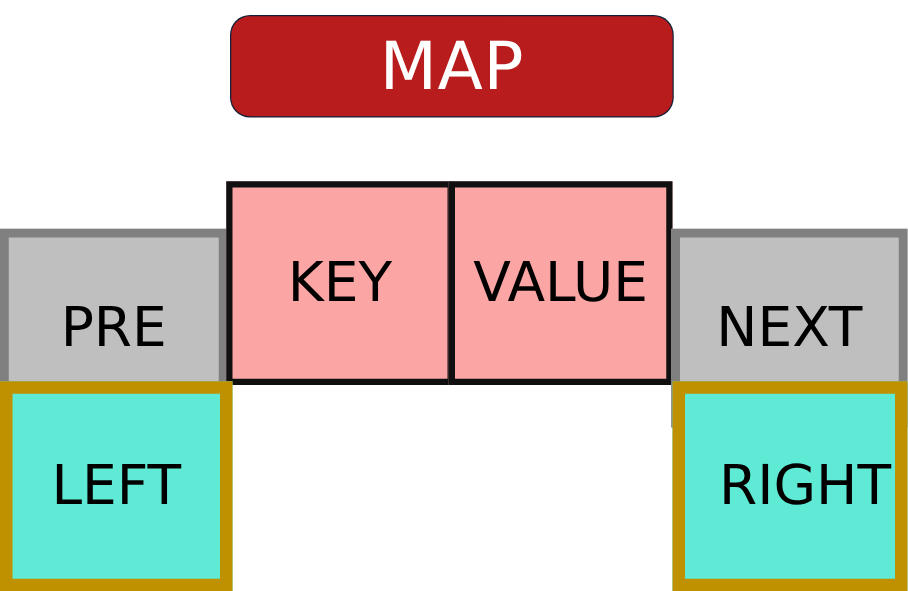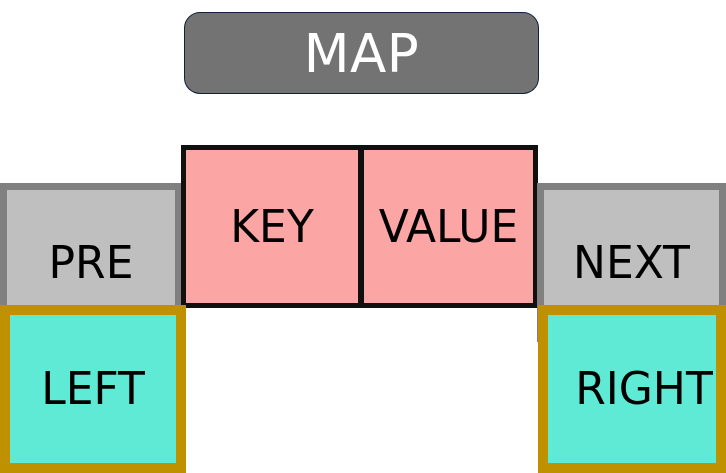--- a/index.html
+++ b/index.html
@@ -24,21 +24,21 @@
     background: #ffffff;
   }
 
   
   .map-button {
     position: absolute;
     left: 185px;
     top: 13px;
     width: 353px;
     height: 80px;
-    background: #737373;
+    background: #b91c1c;
     border-radius: 15px;
     box-sizing: border-box;
     display: flex;
     align-items: center;
     justify-content: center;
     box-shadow: 0 0 0 1px #13203a;
   }
   .map-button-label {
     color: #ffffff;
     font-size: 53px;

